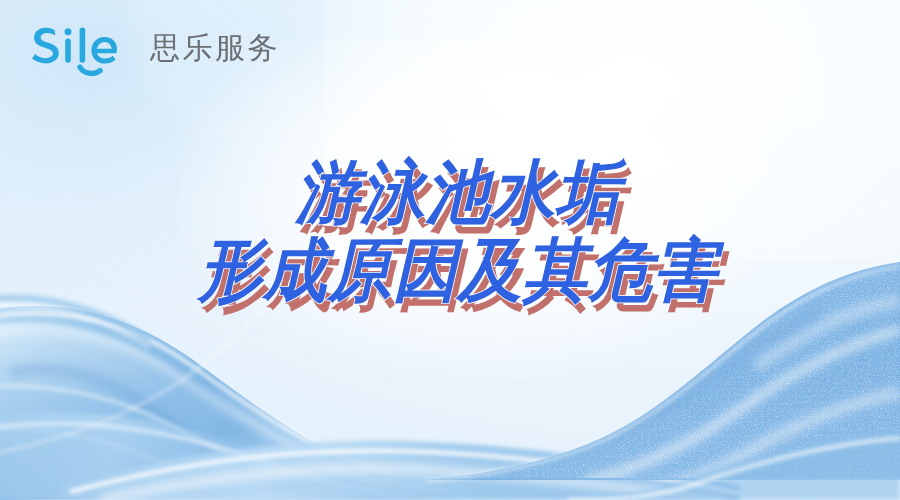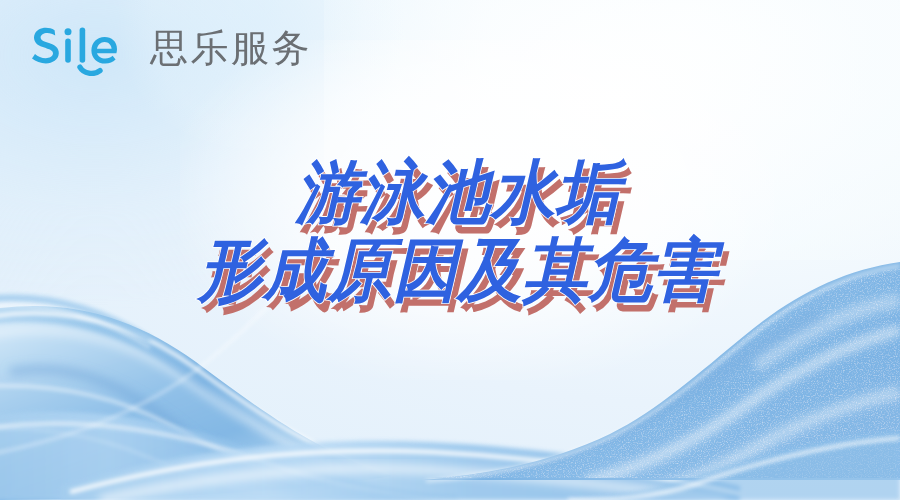--- a/index.html
+++ b/index.html
@@ -97,21 +97,21 @@
     display: flex;
     align-items: center;
     gap: 12px;
   }
   .logo-mark {
     position: relative;
     display: block;
   }
   .logo-cn {
     font-family: "DejaVu Sans", "Liberation Sans", sans-serif;
-    font-size: 38px;
+    font-size: 30px;
     letter-spacing: 2.5px;
     color: #6b6f73;
     line-height: 1;
     white-space: nowrap;
     padding-bottom: 3px;
   }
 
   
   .headline {
     position: absolute;

